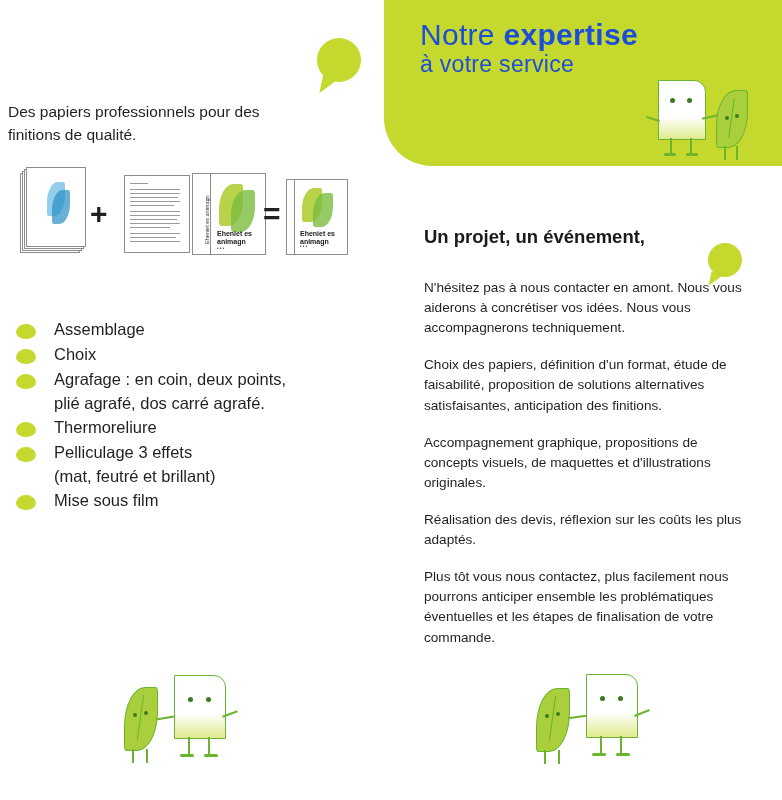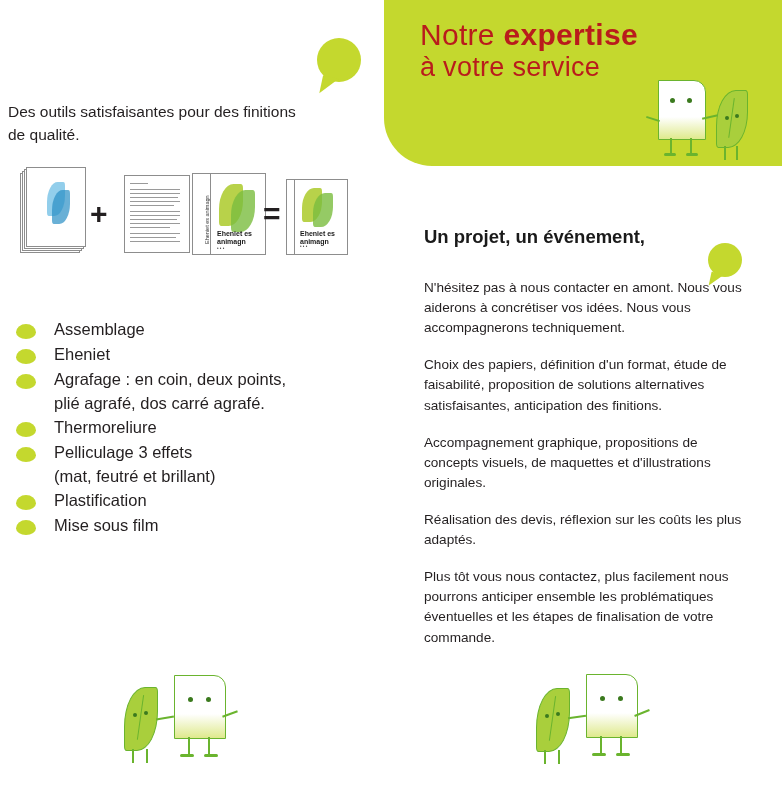--- a/index.html
+++ b/index.html
@@ -29,32 +29,32 @@
     top: 0;
     width: 398px;
     height: 166px;
     background: #c4d82e;
     border-bottom-left-radius: 48px;
   }
   .banner-title {
     position: absolute;
     left: 36px;
     top: 18px;
-    color: #b91c1c;
+    color: #1d4ed8;
     line-height: 1.12;
     font-size: 30px;
     font-weight: 400;
     letter-spacing: 0.3px;
   }
   .banner-title .strong {
     font-weight: 700;
   }
   .banner-line2 {
     display: block;
-    font-size: 27px;
+    font-size: 23px;
     font-weight: 400;
   }
 
   
   .left-heading {
     position: absolute;
     left: 8px;
     top: 48px;
     font-size: 27px;
     font-weight: 700;
@@ -362,21 +362,21 @@
     <div class="m-leaf" style="left:76px; top:14px; width:30px; height:56px;">
       <div class="v"></div>
     </div>
     <div class="m-leaf-eye" style="left:85px; top:40px;"></div>
     <div class="m-leaf-eye" style="left:95px; top:38px;"></div>
     <div class="m-limb" style="left:84px; top:70px; width:2px; height:14px;"></div>
     <div class="m-limb" style="left:96px; top:70px; width:2px; height:14px;"></div>
   </div>
 
   <div class="bubble left-bubble"></div>
-  <div class="left-sub">Des outils satisfaisantes pour des finitions de qualité.</div>
+  <div class="left-sub">Des papiers professionnels pour des finitions de qualité.</div>
 
   <div class="books">
     <div class="stack">
       <div class="sheet s1"></div>
       <div class="sheet s2"></div>
       <div class="sheet s3"></div>
       <div class="sheet s4">
         <div class="leaf-draw">
           <div class="lf"></div>
           <div class="lf lf2"></div>
@@ -425,39 +425,35 @@
     </div>
   </div>
 
   <div class="list">
     <div class="list-item">
       <span class="dot"></span>
       <span>Assemblage</span>
     </div>
     <div class="list-item">
       <span class="dot"></span>
-      <span>Eheniet</span>
+      <span>Choix</span>
     </div>
     <div class="list-item">
       <span class="dot"></span>
       <span>Agrafage : en coin, deux points,</span>
       <span class="sub">plié agrafé, dos carré agrafé.</span>
     </div>
     <div class="list-item">
       <span class="dot"></span>
       <span>Thermoreliure</span>
     </div>
     <div class="list-item">
       <span class="dot"></span>
       <span>Pelliculage 3 effets</span>
       <span class="sub">(mat, feutré et brillant)</span>
-    </div>
-    <div class="list-item">
-      <span class="dot"></span>
-      <span>Plastification</span>
     </div>
     <div class="list-item">
       <span class="dot"></span>
       <span>Mise sous film</span>
     </div>
   </div>
 
   <div class="bubble right-bubble"></div>
   <div class="right-heading">
     <span>Un projet, un événement,</span><br>

